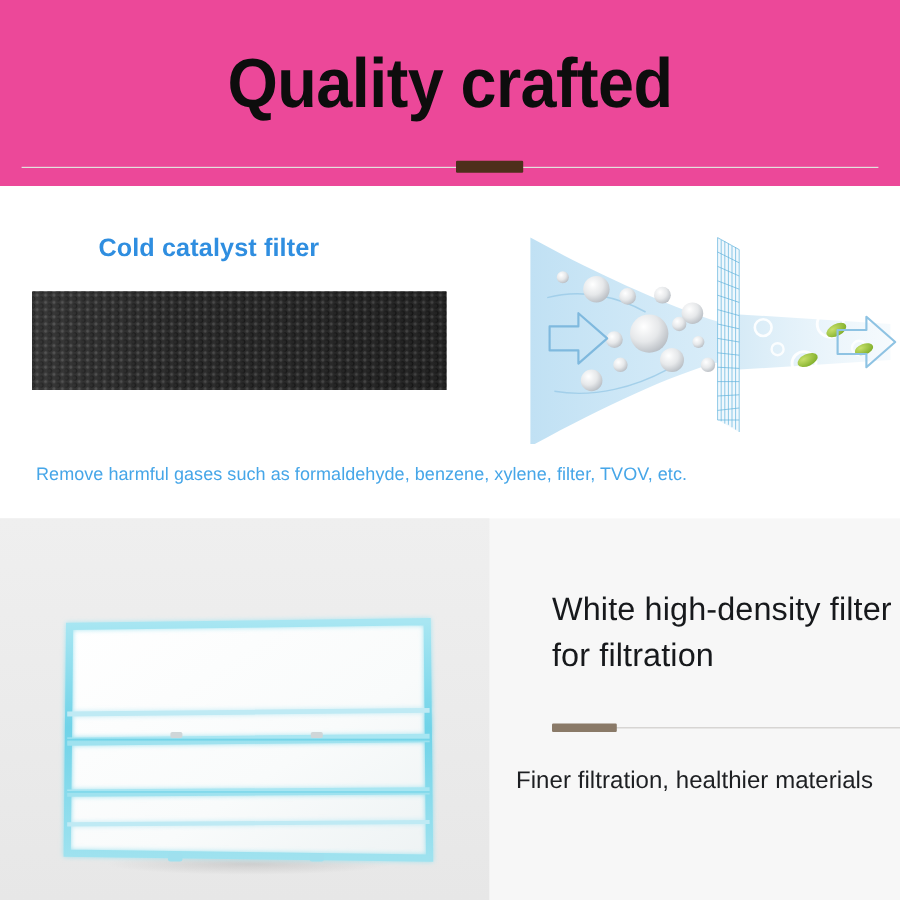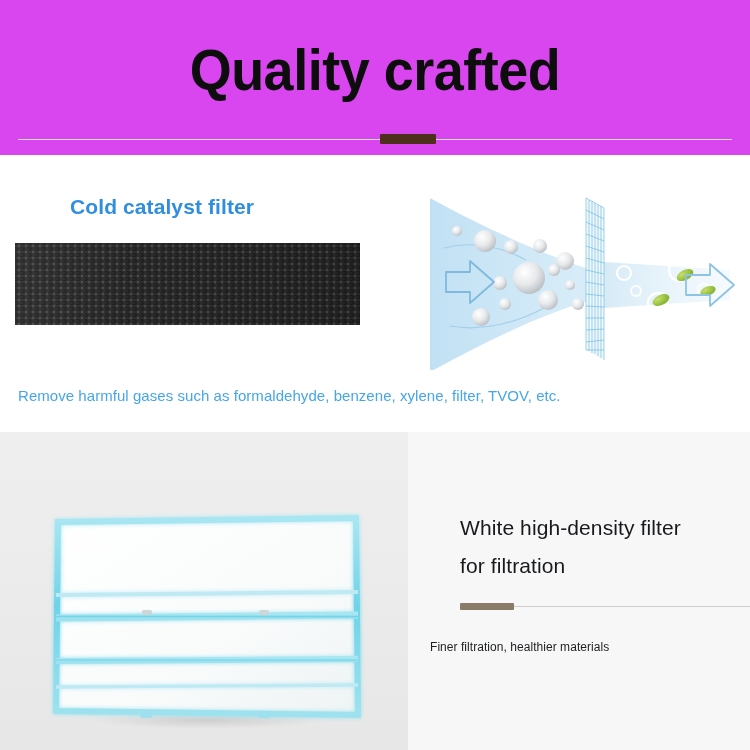--- a/index.html
+++ b/index.html
@@ -7,21 +7,21 @@
     width:750px;height:750px;overflow:hidden;
     background:#ffffff;
     font-family:"Liberation Sans", sans-serif;
     -webkit-font-smoothing:antialiased;
   }
   .page{position:relative;width:750px;height:750px;}
 
   
   .header{
     position:absolute;left:0;top:0;width:750px;height:155px;
-    background:#d946ef;
+    background:#ec4899;
   }
   .header-title{
     position:absolute;left:0;top:36px;width:750px;
     text-align:center;
     font-size:58px;
     font-weight:bold;
     letter-spacing:-0.5px;
     color:#0d0d0d;
     font-family:"Liberation Sans", sans-serif;
     transform:scaleX(0.93);
@@ -31,21 +31,21 @@
     background:#e3e1de;
   }
   .header-accent{
     position:absolute;left:380px;top:134px;width:56px;height:10px;
     background:#4d2f1b;
     border-radius:1px;
   }
 
   
   .sec1{
-    position:absolute;left:0;top:155px;width:666px;height:277px;
+    position:absolute;left:12px;top:155px;width:666px;height:277px;
     background:#ffffff;
   }
   .sec1-title{
     position:absolute;left:70px;top:40px;
     font-size:21px;font-weight:bold;color:#2f8ee0;
     letter-spacing:0.1px;
   }
   .carbon-panel{
     position:absolute;left:15px;top:88px;width:345px;height:82px;
     background:#262626;
@@ -92,36 +92,35 @@
   }
   .sec2-right{
     position:absolute;left:408px;top:0;width:342px;height:318px;
     background:#f7f7f7;
   }
   .filter-stage{
     position:absolute;left:0;top:0;width:408px;height:318px;
   }
   .sec2-heading{
     position:absolute;left:52px;top:57px;width:290px;
-    font-size:21px;color:#17191c;line-height:38px;
+    font-size:27px;color:#17191c;line-height:38px;
     letter-spacing:0.1px;
-    margin-top:20px;
   }
   .sec2-rule{
     position:absolute;left:52px;top:174px;width:290px;height:1px;
     background:#cfcdca;
   }
   .sec2-rule-accent{
     position:absolute;left:52px;top:171px;width:54px;height:7px;
     background:#8a7a68;
     border-radius:1px;
   }
   .sec2-caption{
     position:absolute;left:22px;top:208px;
-    font-size:12px;color:#1d1f22;letter-spacing:0.05px;
+    font-size:20px;color:#1d1f22;letter-spacing:0.05px;
     white-space:nowrap;
   }
 </style>
 </head>
 <body>
 
 <div class="page">
 
   <div class="header">
     <div class="header-title">Quality crafted</div>

